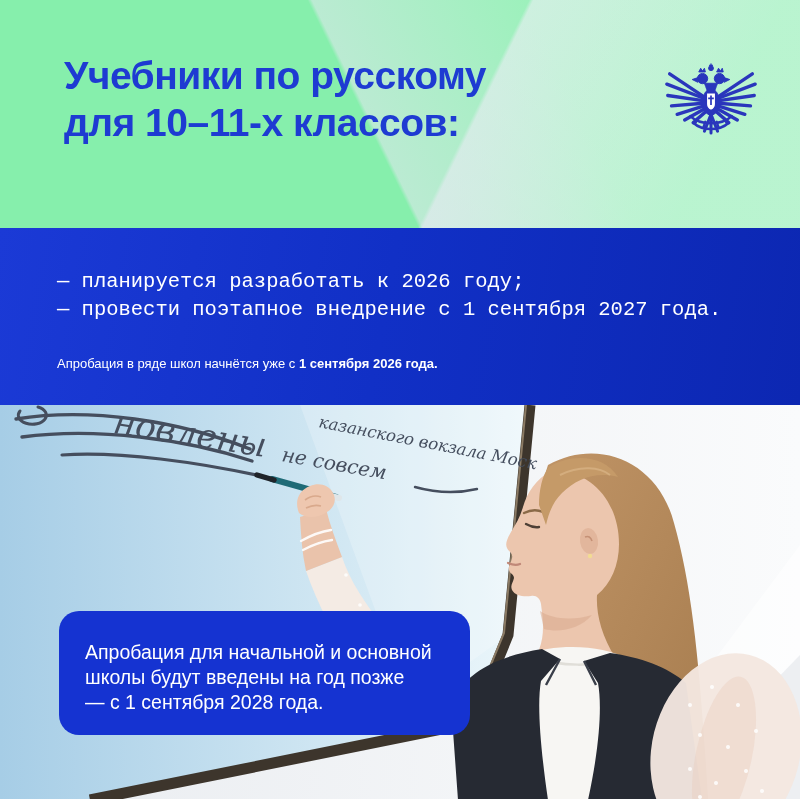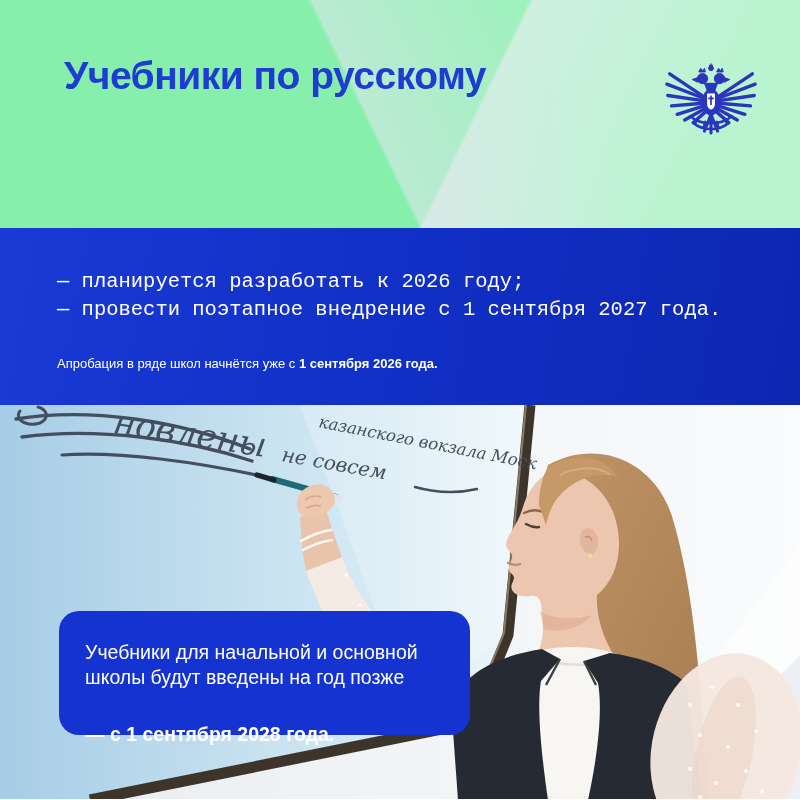--- a/index.html
+++ b/index.html
@@ -39,31 +39,32 @@
   .photo{position:absolute;left:0;top:405px;width:800px;height:395px;}
   .photo svg{display:block;}
   
   .callout{
     position:absolute;left:59px;top:206px;width:411px;height:124px;
     background:#1533d1;border-radius:20px;
     box-sizing:border-box;padding:29px 26px 0 26px;
     color:#ffffff;font-size:19.5px;line-height:25px;font-weight:400;
   }
   .callout span{display:block;}
-  .callout strong{display:block;font-weight:700;margin-top:32px;}
+  .callout strong{display:block;font-weight:400;}
 </style>
 </head>
 <body>
 
 <div class="page">
   <div class="bg-deco"></div>
 
   <header class="header">
     <h1 class="title">
       <span>Учебники по русскому</span>
+      <span>для 10–11-х классов:</span>
     </h1>
 
     <svg class="emblem" viewBox="0 0 100 92">
       <g stroke="#2a36bc" fill="#2a36bc">
 
         <g stroke-width="3.6" stroke-linecap="round">
           <path d="M45 41 L6 15" fill="none"></path>
             <path d="M45 42 L3 26" fill="none"></path>
           <path d="M45 44 L4 38" fill="none"></path>
             <path d="M45 46 L8 49" fill="none"></path>
@@ -212,18 +213,18 @@
         <path d="M301 136 q16 -9 30 -11 M303 145 q15 -8 29 -10" stroke="#ffffff" stroke-width="2.4" fill="none" opacity=".9" stroke-linecap="round"></path>
         <path d="M272 74 L336 92" stroke="#1f6b77" stroke-width="6" stroke-linecap="round"></path>
         <path d="M257 70 L274 75" stroke="#20242a" stroke-width="5.4" stroke-linecap="round"></path>
         <path d="M331 91 L339 93" stroke="#dfe6e9" stroke-width="6" stroke-linecap="round"></path>
         <path d="M299 108 C294 96 299 85 310 81 C319 77 329 80 333 88 C337 95 334 103 327 107 C318 113 306 114 299 108 Z" fill="#eec7af"></path>
         <path d="M305 95 q8 -6 16 -3 M306 103 q8 -4 15 -2" stroke="#d9a98c" stroke-width="1.6" fill="none"></path>
       </g>
     </svg>
 
     <div class="callout">
-      <span>Учебники для начальной и основной</span>
+      <span>Апробация для начальной и основной</span>
       <span>школы будут введены на год позже</span>
       <strong>— с 1 сентября 2028 года.</strong>
     </div>
   </section>
 </div>
 
 </body></html>

